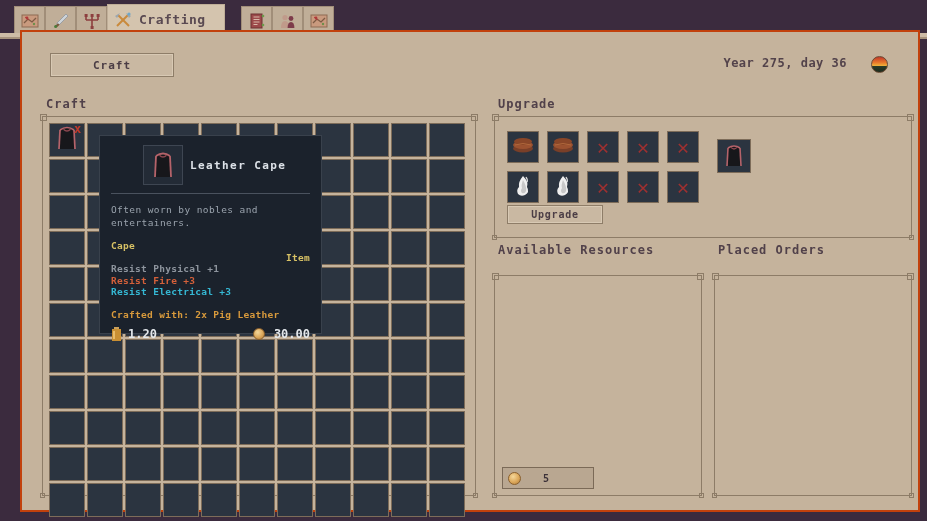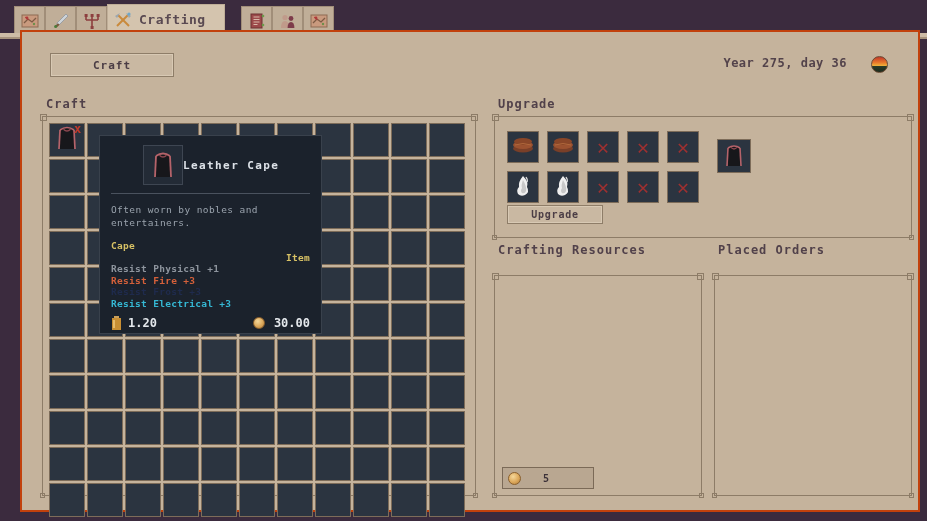--- a/index.html
+++ b/index.html
@@ -137,21 +137,21 @@
     border:1px solid #8a5f2c;
   }
   .coinval { flex:1; text-align:center; font-size:10px; font-weight:bold; color:#3d3239; padding-right:22px;}
 
   
   .tooltip {
     position:absolute; left:71px; top:97px; width:223px; height:199px;
     background:#1b222c; border:1px solid #39414c;
     padding:9px 11px; color:#cfd4da; z-index:50;
   }
-  .tt-head { display:flex; align-items:center; gap:0;padding-left:32px; }
+  .tt-head { display:flex; align-items:center; gap:7px;padding-left:32px; }
   .tt-iconbox {
     width:40px; height:40px; border:1px solid #3e4652; background:#232b36;
     display:flex; align-items:center; justify-content:center;
   }
   .tt-title { font-size:11px; font-weight:bold; color:#dde2e8; letter-spacing:1.4px; }
   .tt-hr { height:1px; background:#4a525e; margin:8px 0 9px 0; }
   .tt-desc { font-size:9.5px; line-height:13px; color:#9aa3ad; letter-spacing:.4px; }
   .tt-stats { margin-top:11px; }
   .tt-statline { font-size:9.5px; line-height:11.5px; font-weight:bold; letter-spacing:.3px; display:flex;flex-direction:column; }
   .tt-statline .r { margin-left:auto; }
@@ -470,21 +470,21 @@
               <path d="M4 4 Q10 0 16 4 L17 22 L3 22 Z" fill="#17171b"></path>
               <path d="M4 4 Q10 0 16 4" stroke="#b5636a" stroke-width="1.6" fill="none"></path>
               <path d="M4 4 L3 22" stroke="#b5636a" stroke-width="1.6" fill="none"></path>
               <path d="M16 4 L17 22" stroke="#b5636a" stroke-width="1.6" fill="none"></path>
               <path d="M7 3.4 Q10 6.6 13 3.4" stroke="#8c4750" stroke-width="1.3" fill="none"></path>
             </svg>
           </span>
         </div>
       </div>
 
-      <div class="seclabel" style="left:470px; top:205px;">Crafting Resources</div>
+      <div class="seclabel" style="left:470px; top:205px;">Available Resources</div>
       <div class="secframe" id="resframe">
         <span class="ctl"></span>
           <span class="cbr"></span>
         <div class="coinbadge">
           <span class="coin"></span>
           <span class="coinval">5</span>
         </div>
       </div>
 
       <div class="seclabel" style="left:690px; top:205px;">Placed Orders</div>
@@ -511,24 +511,24 @@
         <div class="tt-hr"></div>
         <div class="tt-desc">Often worn by nobles and entertainers.</div>
         <div class="tt-stats">
           <div class="tt-statline" style="color: rgb(216, 194, 101);">
             <span>Cape</span>
             <span class="r">Item</span>
           </div>
           <div id="statlines">
               <div class="tt-statline" style="color: rgb(142, 149, 158);">Resist Physical +1</div>
               <div class="tt-statline" style="color: rgb(212, 96, 58);">Resist Fire +3</div>
-              <div class="tt-statline" style="color: rgb(31, 43, 77);">Resist Frost +3</div>
               <div class="tt-statline" style="color: rgb(53, 184, 212);">Resist Electrical +3</div>
             </div>
         </div>
+        <div class="tt-craft" style="color: rgb(216, 154, 60);">Crafted with: 2x Pig Leather</div>
         <div class="tt-costs">
           <span class="tt-cost">
             <span class="jug">
               <svg width="11" height="14" viewBox="0 0 11 14">
                 <rect x="3" y="0" width="5" height="2" fill="#caa05a"></rect>
                 <rect x="1" y="2" width="9" height="12" fill="#c98f33"></rect>
                 <rect x="2" y="4" width="2" height="8" fill="#e8bb6a"></rect>
               </svg>
             </span>
             <span>1.20</span>

